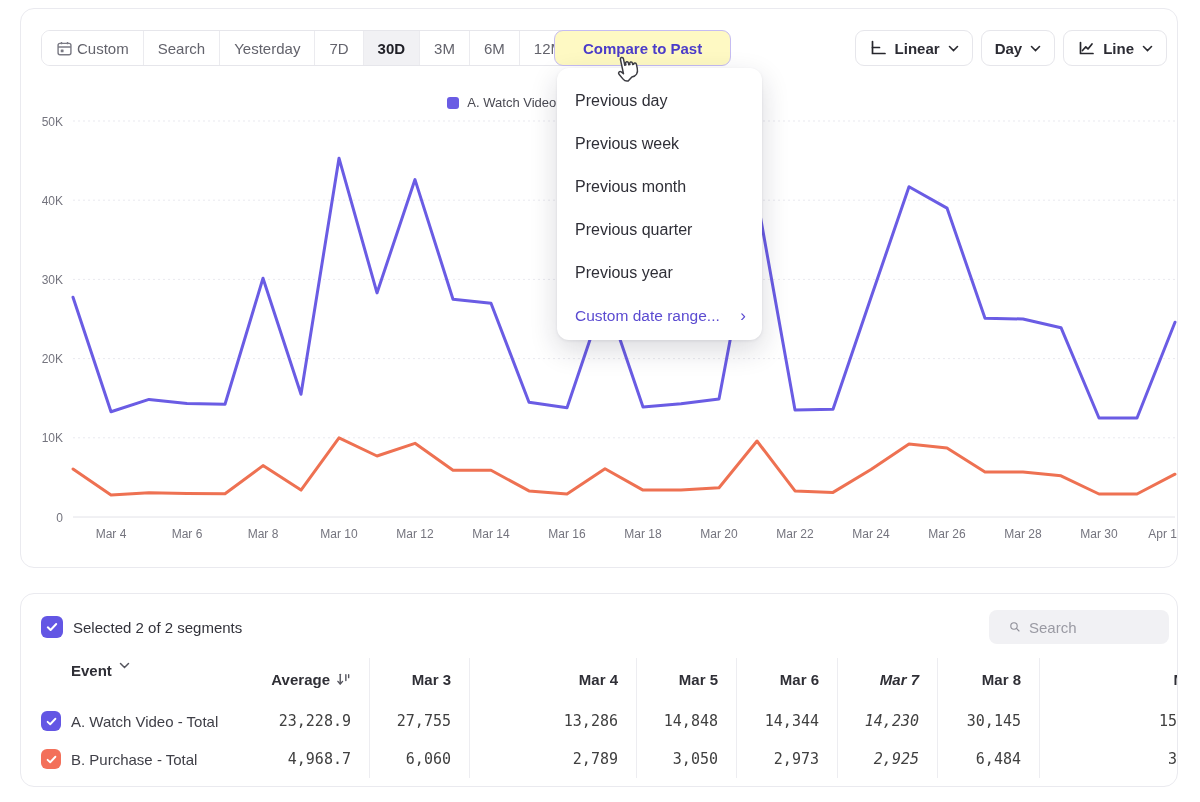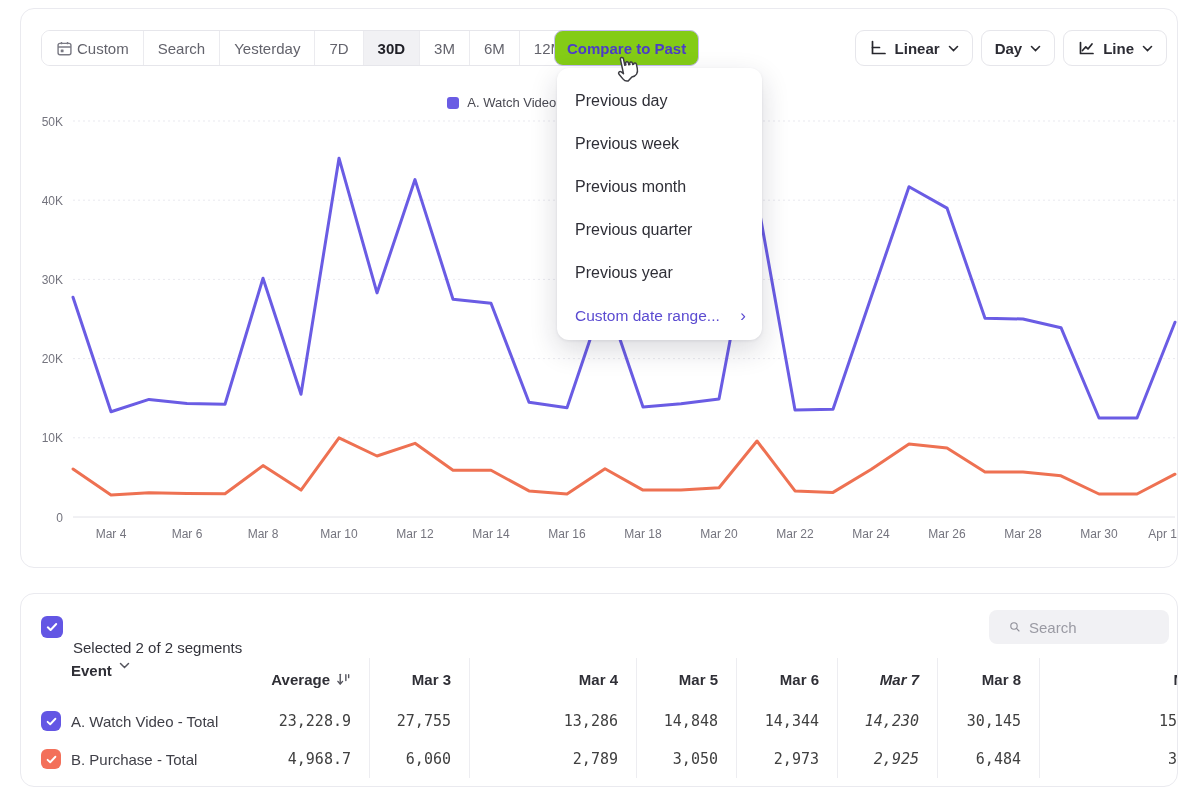--- a/index.html
+++ b/index.html
@@ -19,22 +19,22 @@
   .toolbar{position:absolute; left:0; top:21px; width:100%; height:36px; z-index:5;}
   .segmented{position:absolute; left:20px; top:0; height:36px; display:flex;
     border:1px solid var(--border); border-radius:9px; overflow:hidden; background:#fff;}
   .seg{display:flex; align-items:center; gap:4px; padding:0 14px; font-size:15px;
     color:#63636c; background:#fff; border:none; border-right:1px solid #ebebef;
     font-family:inherit; cursor:pointer; white-space:nowrap;}
   .seg:last-child{border-right:none;}
   .seg.active{background:#f1f1f4; color:#1f1f26; font-weight:700;}
   .seg .cal{width:17px; height:17px;}
 
-  .compare-btn{position:absolute; left:533px; top:0; height:36px; padding:0 12px;
-    background:#84cc16; border:1px solid #c5bcf2; border-radius:9px;
+  .compare-btn{position:absolute; left:533px; top:0; height:36px; padding:0 28px;
+    background:#fef9c3; border:1px solid #c5bcf2; border-radius:9px;
     color:#4b3cc9; font-size:15px; font-weight:700; font-family:inherit; cursor:pointer;}
 
   .right-controls{position:absolute; right:10px; top:0; display:flex; gap:8px;}
   .ctl-btn{display:flex; align-items:center; gap:8px; height:36px; padding:0 13px;
     background:#fff; border:1px solid var(--border); border-radius:9px;
     font-size:15px; font-weight:700; color:#2b2b33; font-family:inherit; cursor:pointer;}
   .ctl-btn svg{display:block;}
 
   
   .legend{position:absolute; left:0; top:86px; width:100%; display:flex;
@@ -56,21 +56,21 @@
     padding:0 16px 0 18px; font-size:15.5px; color:#5b4bd1; cursor:pointer;}
   .menu-item-custom .arrow{font-size:17px; color:#5b4bd1; line-height:1;}
 
   .cursor-hand{position:absolute; left:592px; top:42px; width:30px; height:32px;
     z-index:30; transform:rotate(-12deg); pointer-events:none;}
 
   
   .table-top{position:absolute; left:0; top:22px; width:100%; height:26px;}
   .seg-check{position:absolute; left:20px; top:0; width:22px; height:22px; border-radius:6px;
     display:flex; align-items:center; justify-content:center; cursor:pointer;}
-  .seg-label{position:absolute; left:52px; top:3px; font-size:15px; color:#33333b;margin-top:20px;}
+  .seg-label{position:absolute; left:52px; top:3px; font-size:15px; color:#33333b;}
   .search-pill{position:absolute; right:8px; top:-6px; width:180px; height:34px;
     background:#f1f1f4; border-radius:8px; display:flex; align-items:center; padding:0 20px; gap:8px;}
   .search-pill input{border:none; background:transparent; outline:none; font-size:15px;
     color:#3a3a42; width:120px; font-family:inherit;}
   .search-pill input::placeholder{color:#9a9aa3;}
 
   .col-divider{position:absolute; top:64px; bottom:8px; width:1px; background:#ededf1;}
 
   .thead-row{position:absolute; left:0; top:68px; width:1200px; height:34px;
     font-size:15px; font-weight:700; color:#2f2f36;}

